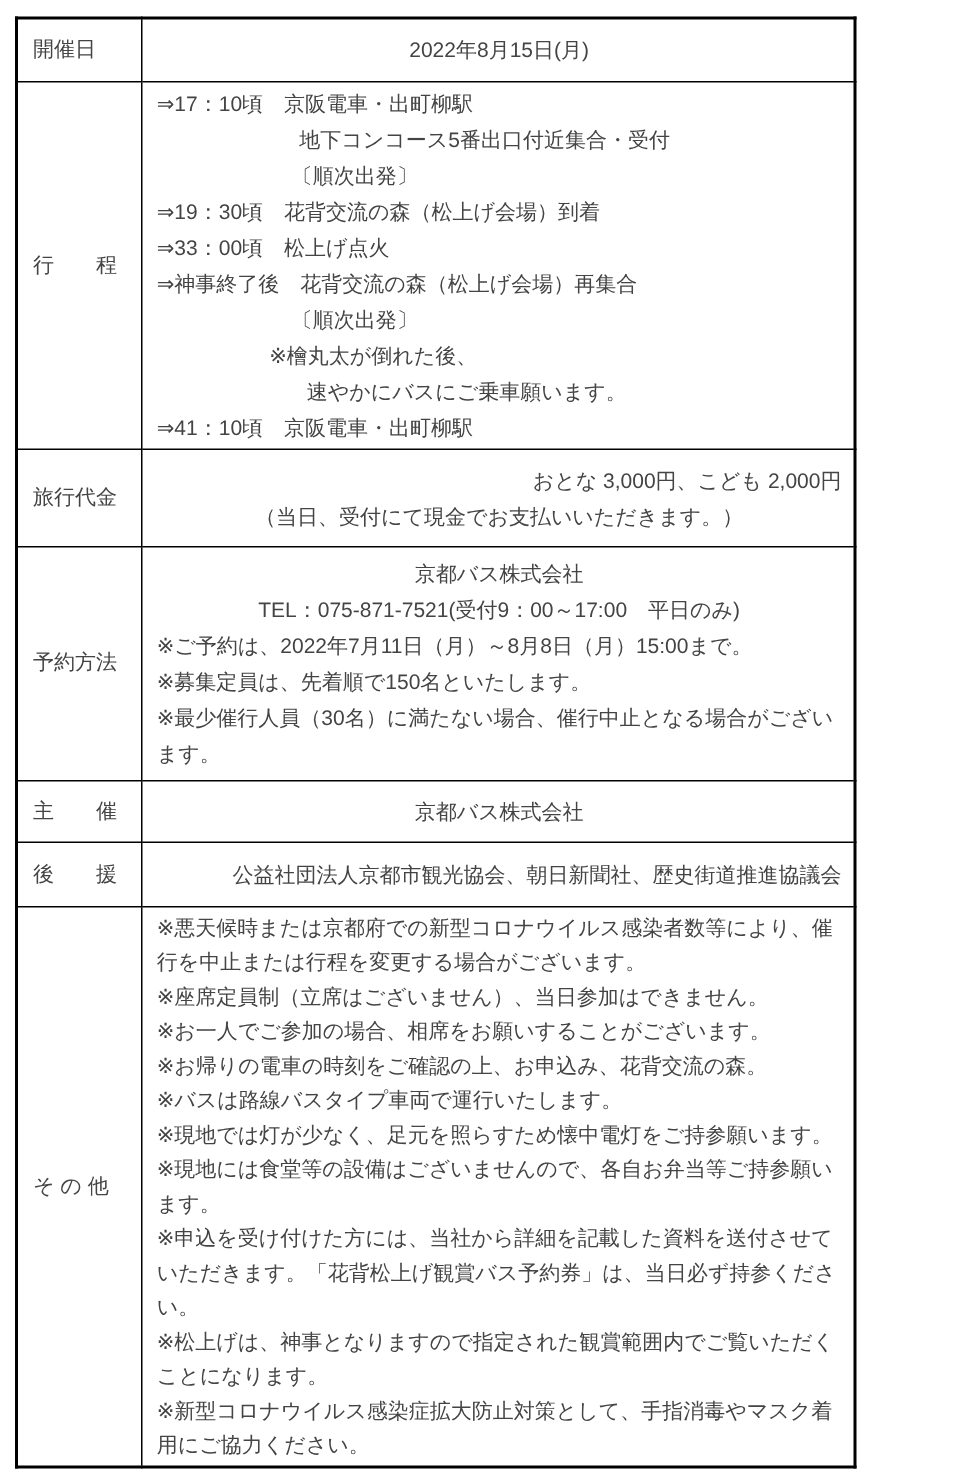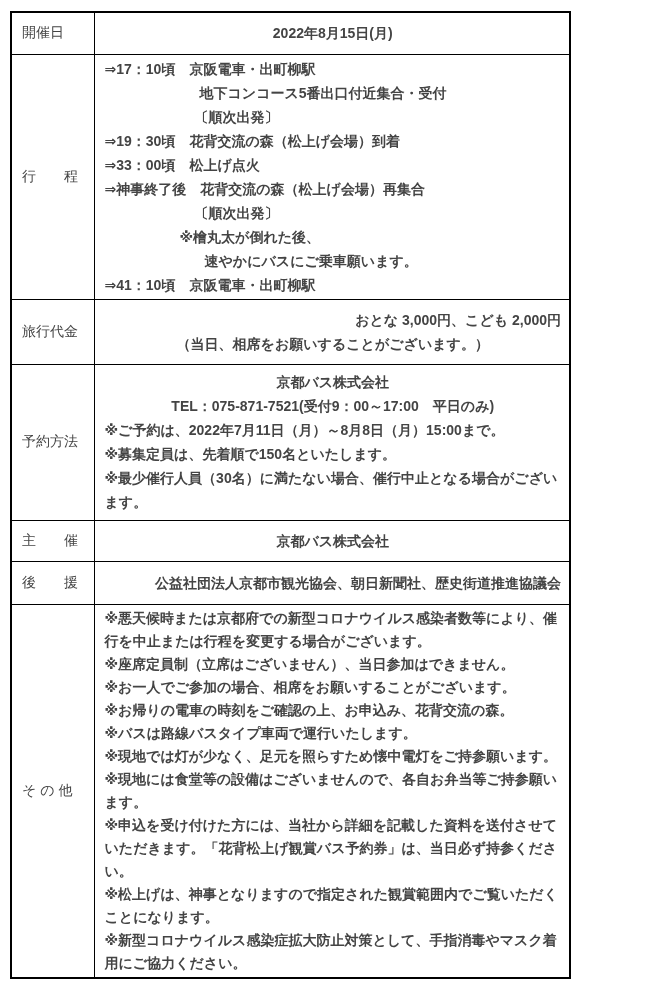--- a/index.html
+++ b/index.html
@@ -30,21 +30,20 @@
     padding: 0 0 0 10px;
     letter-spacing: 0;
     white-space: pre;
   }
   td.row-content { padding: 2px 8px 2px 10px; }
   td.row-content .line {
     line-height: 24px;
     text-align: left;
     overflow-wrap: break-word;
     word-break: normal;
-    font-weight: bold;
   }
   tr.r0 { height: 42px; }
   tr.r1 { height: 240px; }
   tr.r2 { height: 65px; margin-left: 12px; }
   tr.r3 { height: 156px; }
   tr.r4 { height: 41px; }
   tr.r5 { height: 43px; }
   tr.r6 { height: 373px; }
   tr.r6 td.row-content .line { line-height: 23px; }
 </style>
@@ -81,21 +80,21 @@
               <div class="line" style="padding-left: 100px;">速やかにバスにご乗車願います。</div>
               <div class="line">⇒41：10頃　京阪電車・出町柳駅</div>
             </div>
         </td>
       </tr>
       <tr class="r2">
         <th class="row-label">旅行代金</th>
         <td class="row-content">
           <div class="lines">
               <div class="line" style="text-align: right;">おとな 3,000円、こども 2,000円</div>
-              <div class="line" style="text-align: center;">（当日、相席をお願いすることがございます。）</div>
+              <div class="line" style="text-align: center;">（当日、受付にて現金でお支払いいただきます。）</div>
             </div>
         </td>
       </tr>
       <tr class="r3">
         <th class="row-label">予約方法</th>
         <td class="row-content">
           <div class="lines">
               <div class="line" style="text-align: center;">京都バス株式会社</div>
               <div class="line" style="text-align: center;">TEL：075-871-7521(受付9：00～17:00　平日のみ)</div>
               <div class="line">※ご予約は、2022年7月11日（月）～8月8日（月）15:00まで。</div>

